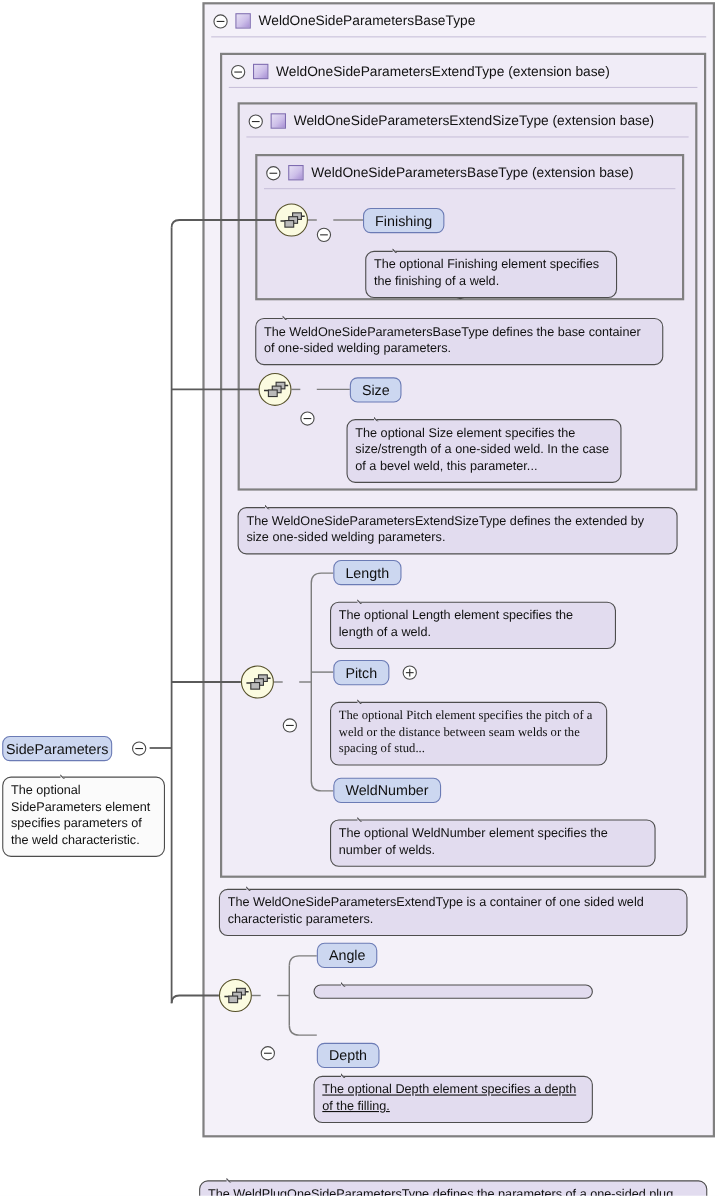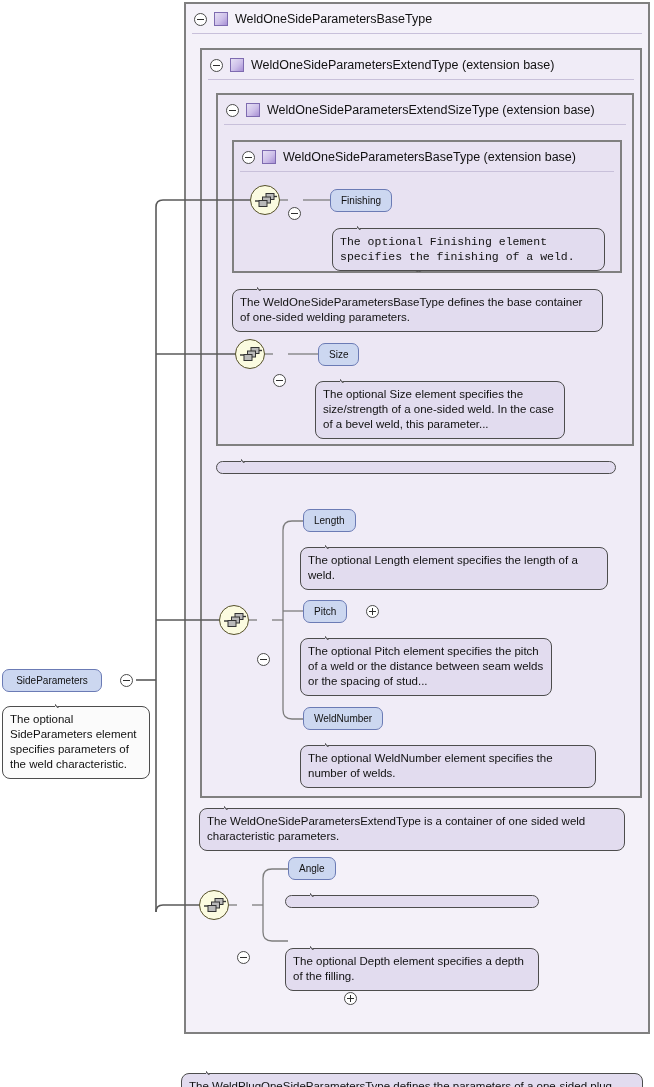--- a/index.html
+++ b/index.html
@@ -87,21 +87,21 @@
   .elbox {
     position: absolute;
     height: 23px;
     border: 1px solid #6b7bb5;
     border-radius: 7px;
     background: #ccd7f0;
     display: flex;
     align-items: center;
     justify-content: center;
     padding: 0 10px;
-    font-size: 10px;
+    font-size: 13px;
     color: #111;
     white-space: nowrap;
     box-sizing: border-box;
   }
   .elbox.root { background: #ccd7f0; }
 
   
   .anno {
     position: absolute;
     border: 1px solid #4d4d4d;
@@ -283,57 +283,58 @@
     <rect x="5" y="8.5" width="8" height="6" fill="#b9b9b9" stroke="#333" stroke-width="1"></rect>
     <path d="M20 4.5 H23" stroke="#333" stroke-width="1.4" fill="none"></path>
   </svg>
 </div>
 <div class="circ abs" style="left:237px; top:899px;"></div>
 
 <div class="elbox" style="left:330px; top:189px;">
   <span>Finishing</span>
 </div>
 <div class="circ plus abs" style="left:412px; top:194px;"></div>
-<div class="anno" style="left:332px; top:228px; width:273px;font-family:Liberation Mono, monospace;">
+<div class="anno" style="left:332px; top:228px; width:229px;">
   <span class="notch" style="left:24px;"></span>
   <span>The optional Finishing element specifies the finishing of a weld.</span>
 </div>
 
 <div class="anno" style="left:232px; top:289px; width:371px;">
   <span class="notch" style="left:24px;"></span>
   <span>The WeldOneSideParametersBaseType defines the base container of one-sided welding parameters.</span>
 </div>
 
 <div class="elbox" style="left:318px; top:343px;">
   <span>Size</span>
 </div>
 <div class="circ plus abs" style="left:371px; top:348px;"></div>
 <div class="anno" style="left:315px; top:381px; width:250px;">
   <span class="notch" style="left:24px;"></span>
   <span>The optional Size element specifies the size/strength of a one-sided weld. In the case of a bevel weld, this parameter...</span>
 </div>
 
 <div class="anno" style="left:216px; top:461px; width:400px;">
   <span class="notch" style="left:24px;"></span>
+  <span>The WeldOneSideParametersExtendSizeType defines the extended by size one-sided welding parameters.</span>
 </div>
 
 <div class="elbox" style="left:303px; top:509px;">
   <span>Length</span>
 </div>
 <div class="circ plus abs" style="left:366px; top:514px;"></div>
-<div class="anno" style="left:300px; top:547px; width:308px;">
+<div class="anno" style="left:300px; top:547px; width:260px;">
   <span class="notch" style="left:24px;"></span>
   <span>The optional Length element specifies the length of a weld.</span>
 </div>
 
 <div class="elbox" style="left:303px; top:600px;">
   <span>Pitch</span>
 </div>
 <div class="circ plus abs" style="left:357px; top:605px;"></div>
-<div class="anno" style="left:300px; top:638px; width:252px;">
+<div class="anno" style="left:300px; top:638px; width:252px;font-family:Liberation Serif, serif;">
   <span class="notch" style="left:24px;"></span>
   <span>The optional Pitch element specifies the pitch of a weld or the distance between seam welds or the spacing of stud...</span>
 </div>
 
 <div class="elbox" style="left:303px; top:707px;">
   <span>WeldNumber</span>
 </div>
 <div class="circ plus abs" style="left:403px; top:712px;"></div>
 <div class="anno" style="left:300px; top:745px; width:296px;">
   <span class="notch" style="left:24px;"></span>
@@ -350,21 +351,21 @@
 </div>
 <div class="circ plus abs" style="left:344px; top:862px;"></div>
 <div class="anno" style="left:285px; top:895px; width:254px;">
   <span class="notch" style="left:24px;"></span>
 </div>
 
 <div class="elbox" style="left:288px; top:948px;">
   <span>Depth</span>
 </div>
 
-<div class="anno" style="left:285px; top:948px; width:254px;">
+<div class="anno" style="left:285px; top:978px; width:254px;text-decoration:underline;">
   <span class="notch" style="left:24px;"></span>
   <span>The optional Depth element specifies a depth of the filling.</span>
 </div>
 
 <div class="anno" style="left:181px; top:1043px; width:462px;margin-top:30px;">
   <span class="notch" style="left:24px;"></span>
   <span>The WeldPlugOneSideParametersType defines the parameters of a one-sided plug weld.</span>
 </div>
 
 </body></html>

